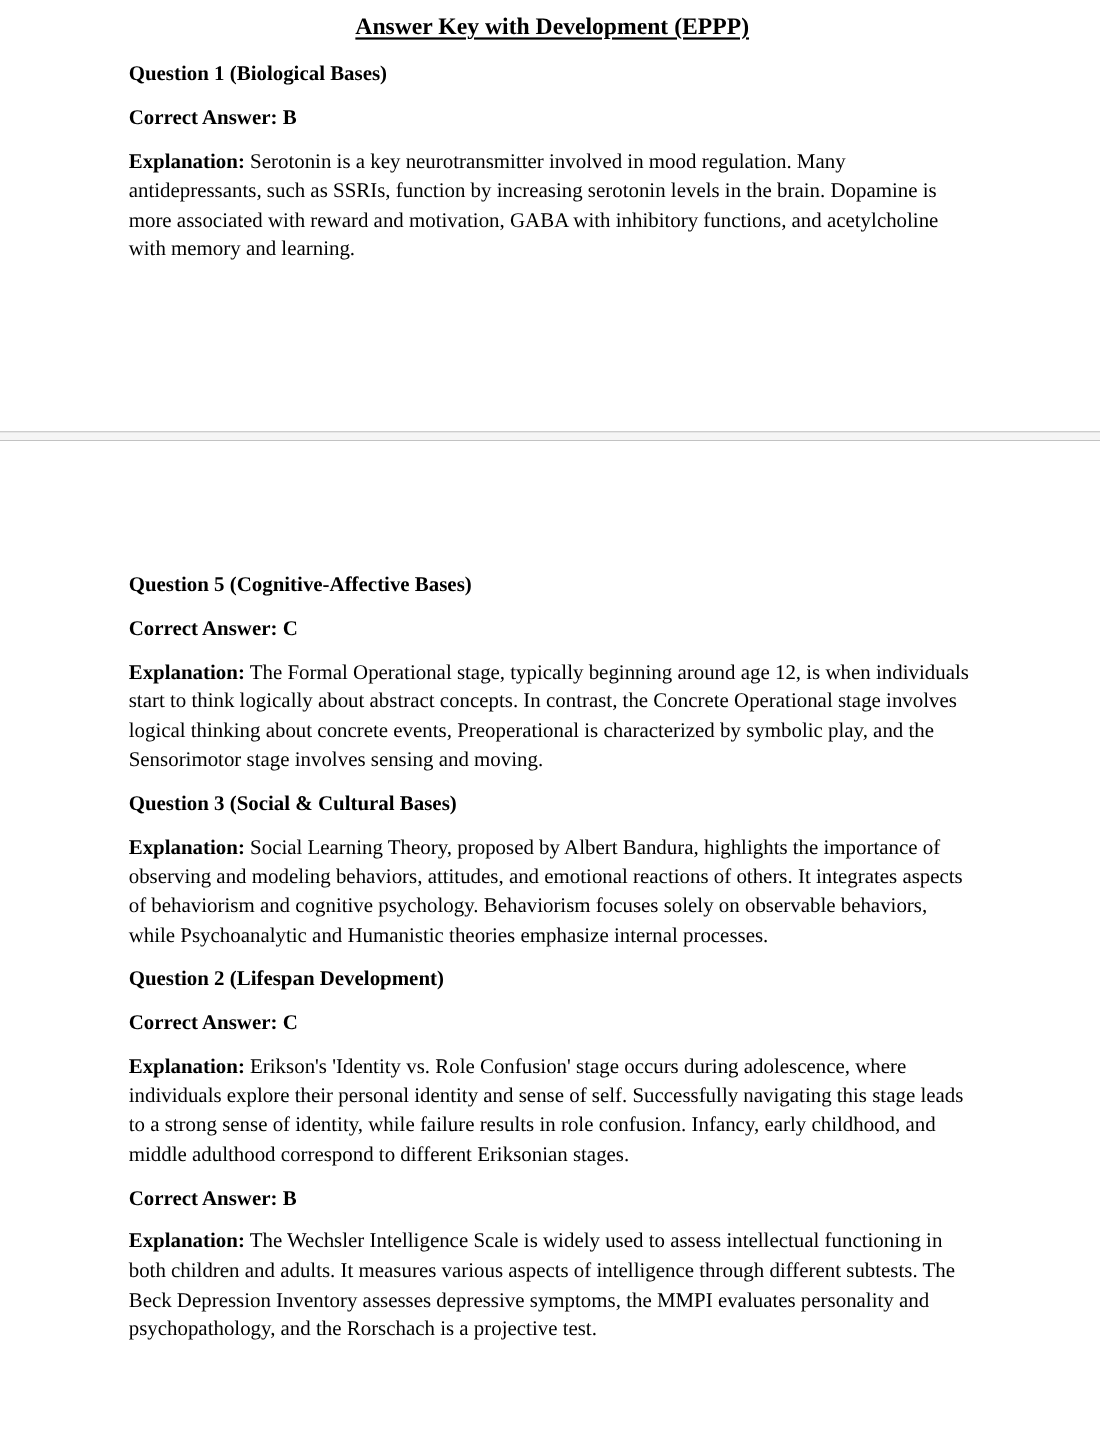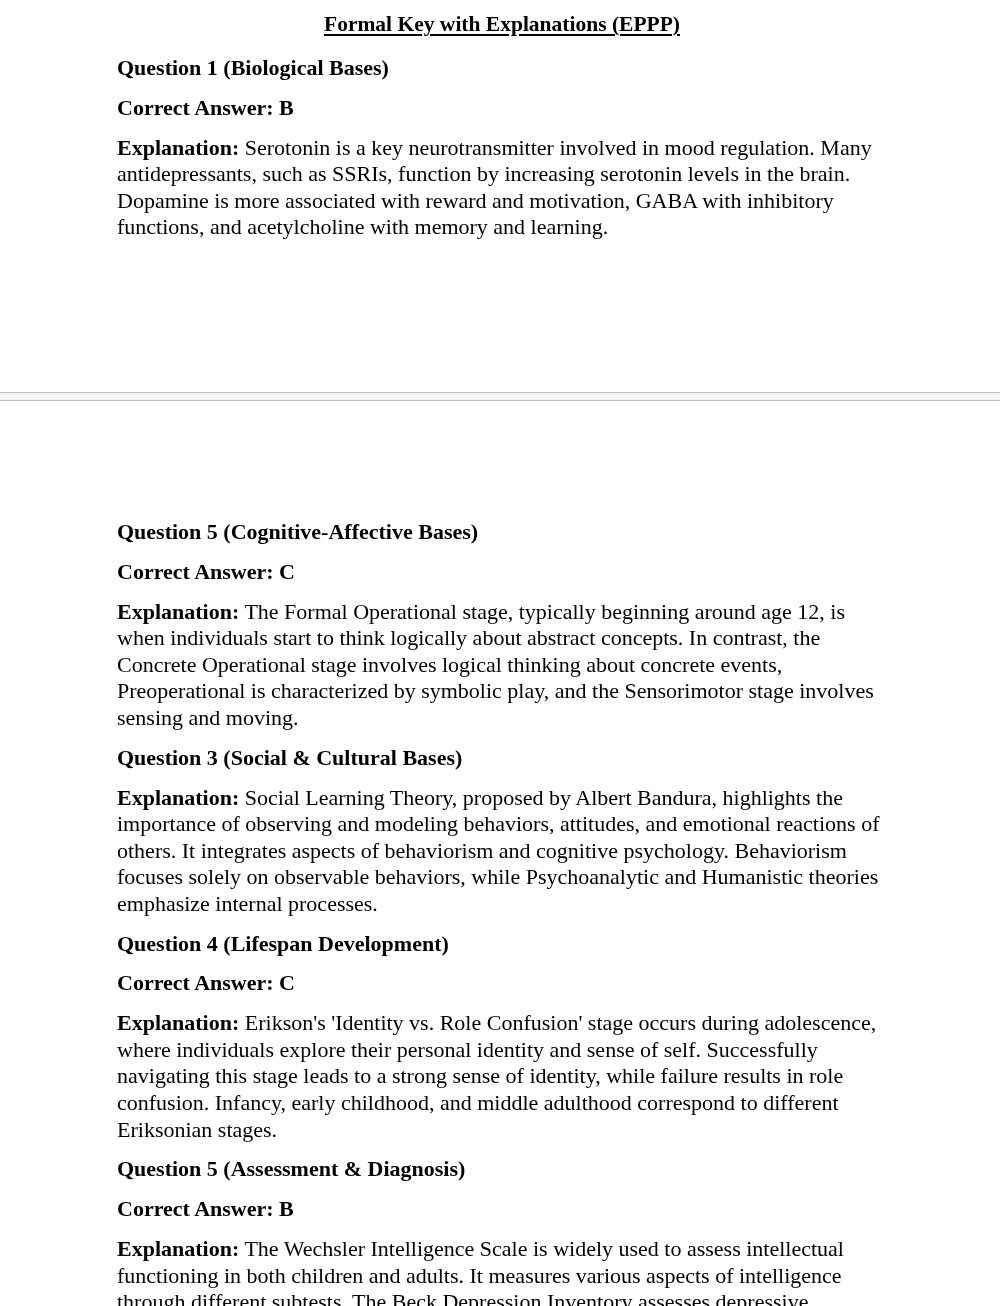--- a/index.html
+++ b/index.html
@@ -37,40 +37,40 @@
     font-size: 21.5px;
     font-weight: bold;
     line-height: 28px;
     text-align: center;
     text-decoration: underline;
     text-decoration-thickness: 2px;
     text-underline-offset: 3px;
     margin: 0 0 17px 0;
   }
   .question-block p {
-    font-size: 22px;
+    font-size: 19px;
     line-height: 26.6px;
     margin: 0 0 13.2px 0;
   }
   .question-heading,
   .correct-answer {
     font-weight: bold;
   }
   .explanation-label {
     font-weight: bold;
     text-align: right;
   }
 </style>
 </head>
 <body>
 
 <div class="document">
 
   <div class="page page-1">
-    <h1 class="doc-title">Formal Key with Explanations (EPPP)</h1>
+    <h1 class="doc-title">Answer Key with Development (EPPP)</h1>
 
     <section class="question-block">
       <p class="question-heading">Question 1 (Biological Bases)</p>
       <p class="correct-answer">Correct Answer: B</p>
       <p class="explanation-paragraph"><span class="explanation-label">Explanation:</span> <span>Serotonin is a key neurotransmitter involved in mood regulation. Many antidepressants, such as SSRIs, function by increasing serotonin levels in the brain. Dopamine is more associated with reward and motivation, GABA with inhibitory functions, and acetylcholine with memory and learning.</span></p>
     </section>
   </div>
 
   <div class="page-separator"></div>
 
@@ -81,25 +81,24 @@
       <p class="correct-answer">Correct Answer: C</p>
       <p class="explanation-paragraph"><span class="explanation-label">Explanation:</span> <span>The Formal Operational stage, typically beginning around age 12, is when individuals start to think logically about abstract concepts. In contrast, the Concrete Operational stage involves logical thinking about concrete events, Preoperational is characterized by symbolic play, and the Sensorimotor stage involves sensing and moving.</span></p>
     </section>
 
     <section class="question-block">
       <p class="question-heading">Question 3 (Social &amp; Cultural Bases)</p>
       <p class="explanation-paragraph"><span class="explanation-label">Explanation:</span> <span>Social Learning Theory, proposed by Albert Bandura, highlights the importance of observing and modeling behaviors, attitudes, and emotional reactions of others. It integrates aspects of behaviorism and cognitive psychology. Behaviorism focuses solely on observable behaviors, while Psychoanalytic and Humanistic theories emphasize internal processes.</span></p>
     </section>
 
     <section class="question-block">
-      <p class="question-heading">Question 4 (Lifespan Development)</p>
+      <p class="question-heading">Question 2 (Lifespan Development)</p>
       <p class="correct-answer">Correct Answer: C</p>
       <p class="explanation-paragraph"><span class="explanation-label">Explanation:</span> <span>Erikson's 'Identity vs. Role Confusion' stage occurs during adolescence, where individuals explore their personal identity and sense of self. Successfully navigating this stage leads to a strong sense of identity, while failure results in role confusion. Infancy, early childhood, and middle adulthood correspond to different Eriksonian stages.</span></p>
     </section>
 
     <section class="question-block">
-      <p class="question-heading">Question 5 (Assessment &amp; Diagnosis)</p>
       <p class="correct-answer">Correct Answer: B</p>
       <p class="explanation-paragraph"><span class="explanation-label">Explanation:</span> <span>The Wechsler Intelligence Scale is widely used to assess intellectual functioning in both children and adults. It measures various aspects of intelligence through different subtests. The Beck Depression Inventory assesses depressive symptoms, the MMPI evaluates personality and psychopathology, and the Rorschach is a projective test.</span></p>
     </section>
 
   </div>
 </div>
 
 </body></html>

